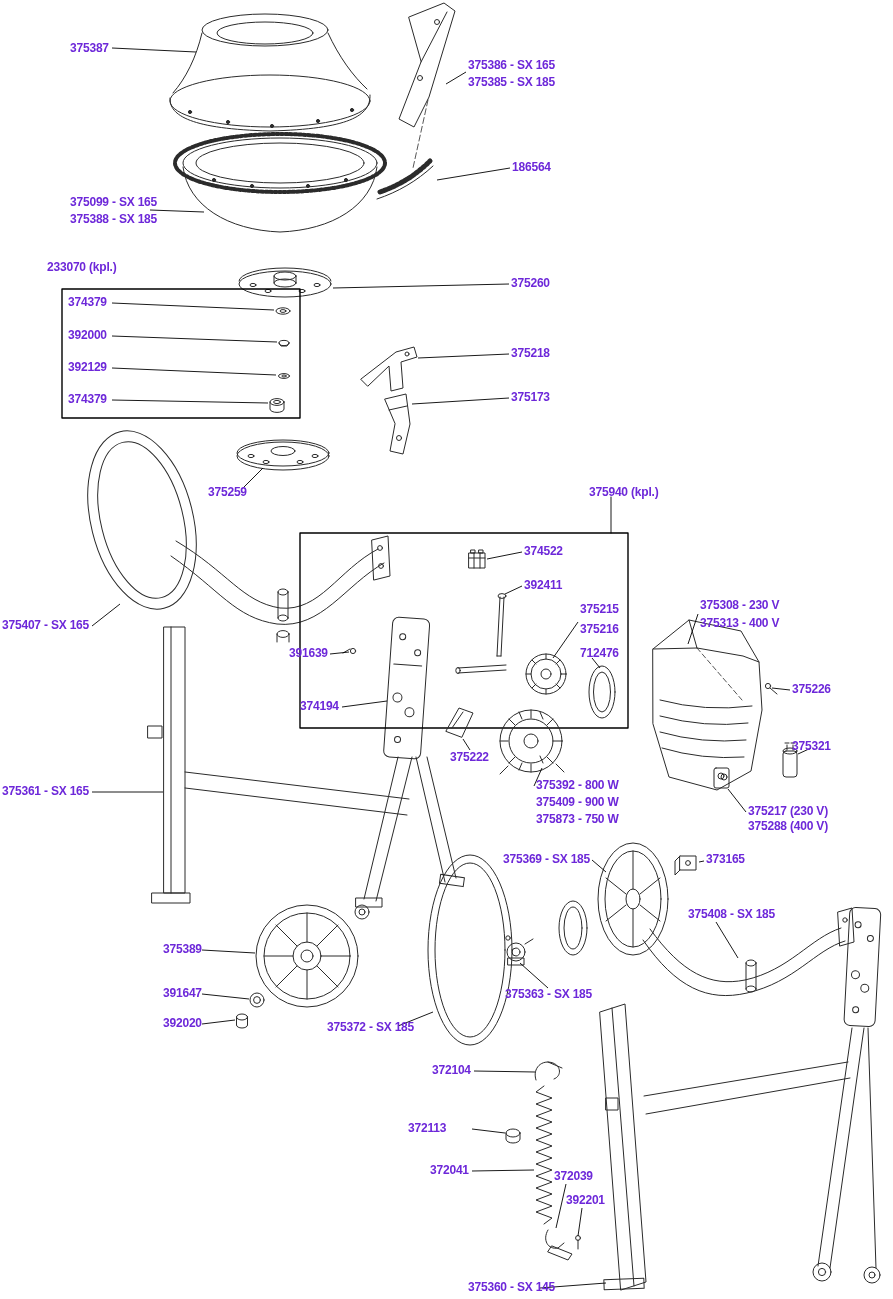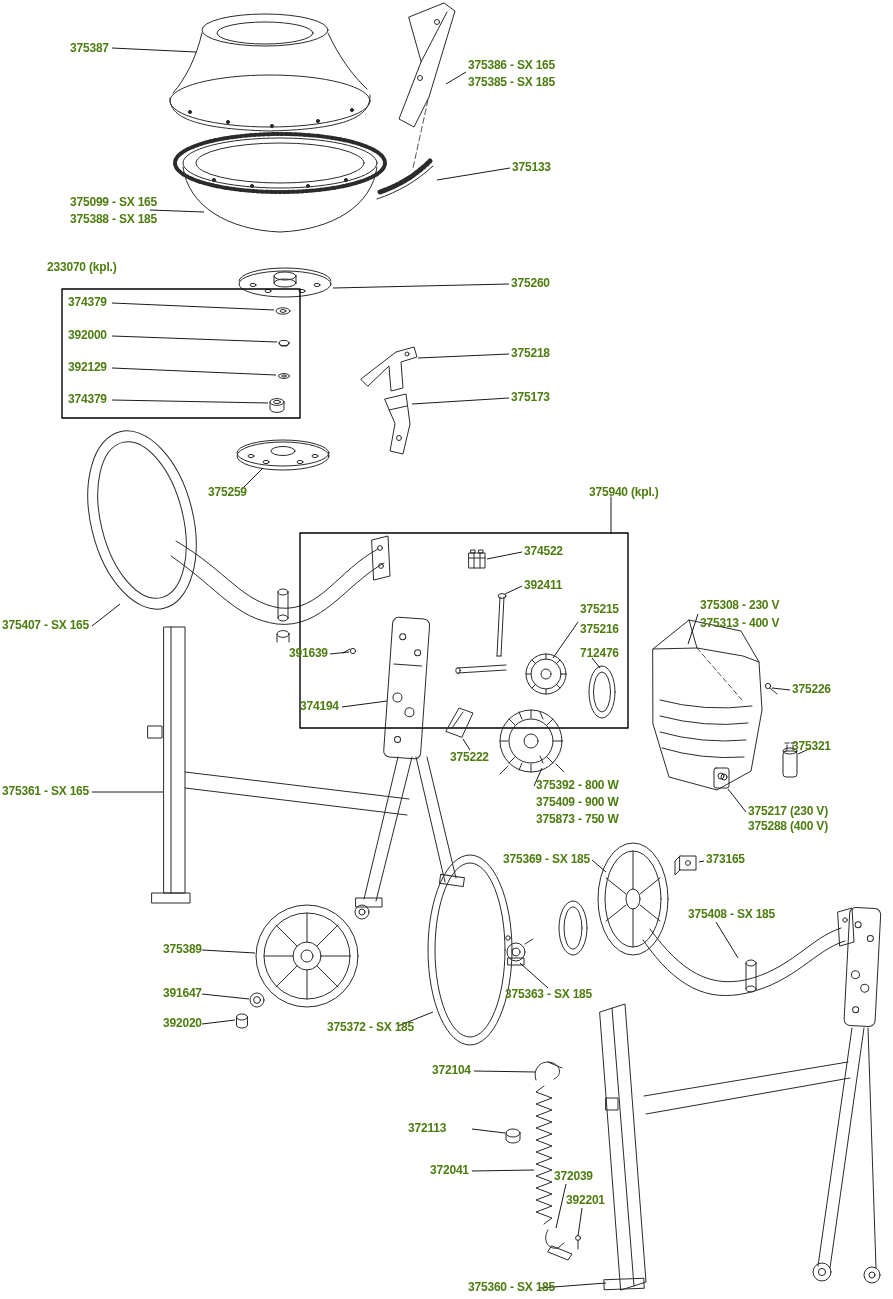--- a/index.html
+++ b/index.html
@@ -1,20 +1,20 @@
 <!DOCTYPE html>
 <html><head>
 <meta charset="utf-8">
 <style>
   * { margin:0; padding:0; box-sizing:border-box; }
   html,body { background:#ffffff; }
   body { font-family:"Liberation Sans", sans-serif; }
   .canvas { position:relative; width:893px; height:1299px; background:#fff; overflow:hidden; }
   .art { position:absolute; left:0; top:0; }
-  .lbl { position:absolute; font-size:12px; font-weight:bold; color:#4d7c0f; white-space:nowrap; line-height:1.15; letter-spacing:-0.2px; }
+  .lbl { position:absolute; font-size:12px; font-weight:bold; color:#6d28d9; white-space:nowrap; line-height:1.15; letter-spacing:-0.2px; }
 </style>
 </head>
 <body>
 
 <div class="canvas">
 
 <svg class="art" width="893" height="1299" viewBox="0 0 893 1299">
   <g fill="none" stroke="#2b2b2b" stroke-width="1" stroke-linecap="round" stroke-linejoin="round">
 
     <g>
@@ -361,21 +361,21 @@
     <path d="M472,1171 L534,1170"></path>
     <path d="M566,1184 L556,1228"></path>
     <path d="M582,1208 L578,1236"></path>
     <path d="M540,1288 L606,1283"></path>
   </g>
 </svg>
 
   <span class="lbl" style="left:70px;top:42px">375387</span>
   <span class="lbl" style="left:468px;top:59px">375386 - SX 165</span>
   <span class="lbl" style="left:468px;top:76px">375385 - SX 185</span>
-  <span class="lbl" style="left:512px;top:161px">375133</span>
+  <span class="lbl" style="left:512px;top:161px">186564</span>
   <span class="lbl" style="left:70px;top:196px">375099 - SX 165</span>
   <span class="lbl" style="left:70px;top:213px">375388 - SX 185</span>
 
   <span class="lbl" style="left:47px;top:261px">233070 (kpl.)</span>
   <span class="lbl" style="left:68px;top:296px">374379</span>
   <span class="lbl" style="left:68px;top:329px">392000</span>
   <span class="lbl" style="left:68px;top:361px">392129</span>
   <span class="lbl" style="left:68px;top:393px">374379</span>
 
   <span class="lbl" style="left:511px;top:277px">375260</span>
@@ -411,15 +411,15 @@
   <span class="lbl" style="left:163px;top:987px">391647</span>
   <span class="lbl" style="left:163px;top:1017px">392020</span>
   <span class="lbl" style="left:505px;top:988px">375363 - SX 185</span>
   <span class="lbl" style="left:327px;top:1021px">375372 - SX 185</span>
 
   <span class="lbl" style="left:432px;top:1064px">372104</span>
   <span class="lbl" style="left:408px;top:1122px">372113</span>
   <span class="lbl" style="left:430px;top:1164px">372041</span>
   <span class="lbl" style="left:554px;top:1170px">372039</span>
   <span class="lbl" style="left:566px;top:1194px">392201</span>
-  <span class="lbl" style="left:468px;top:1281px">375360 - SX 185</span>
+  <span class="lbl" style="left:468px;top:1281px">375360 - SX 145</span>
 
 </div>
 
 </body></html>

